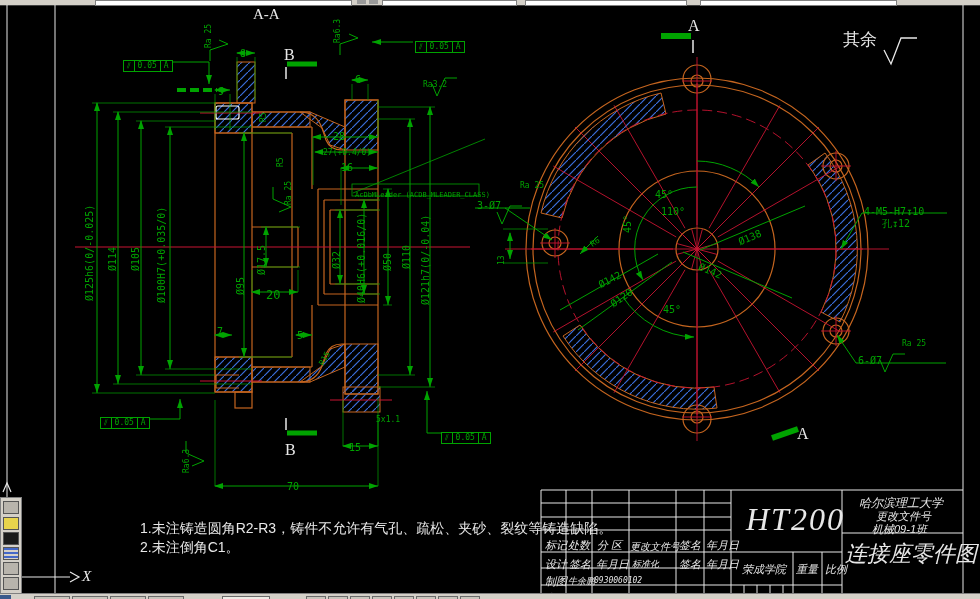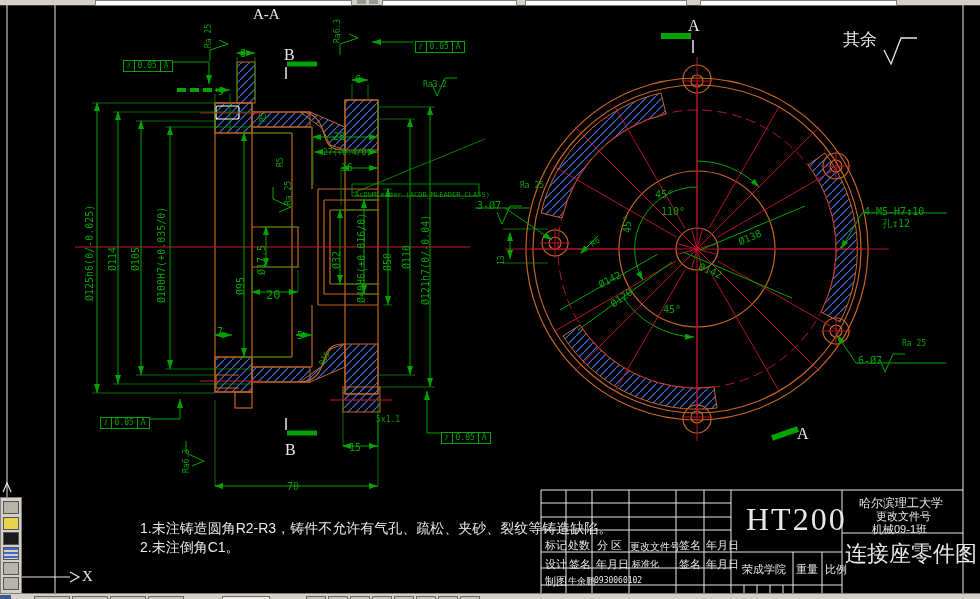--- a/index.html
+++ b/index.html
@@ -21,21 +21,21 @@
   .f-sans{font-family:"Liberation Sans",sans-serif;}
   
   .fcf{position:absolute;display:flex;border:1px solid #00a300;color:#00a300;background:#000;
        font:8px "DejaVu Sans Mono",monospace;line-height:10px;}
   .fcf span{padding:0 3px;border-right:1px solid #00a300;}
   .fcf span:last-child{border-right:none;}
   
   #notes{position:absolute;left:140px;top:514px;color:#e8e8e8;font-size:14px;line-height:19px;
          font-family:"Liberation Sans",sans-serif;}
   
-  .tb{position:absolute;color:#e8e8e8;white-space:nowrap;line-height:1;}
+  .tb{position:absolute;color:#e8e8e8;white-space:nowrap;line-height:1;font-style:italic;}
 </style>
 </head>
 <body>
 
 <div id="screen">
 
   <div id="topbar">
     <div class="tb-field" style="left:95px;width:255px;"></div>
     <div class="tb-ico" style="left:357px;"></div>
     <div class="tb-ico" style="left:369px;"></div>

